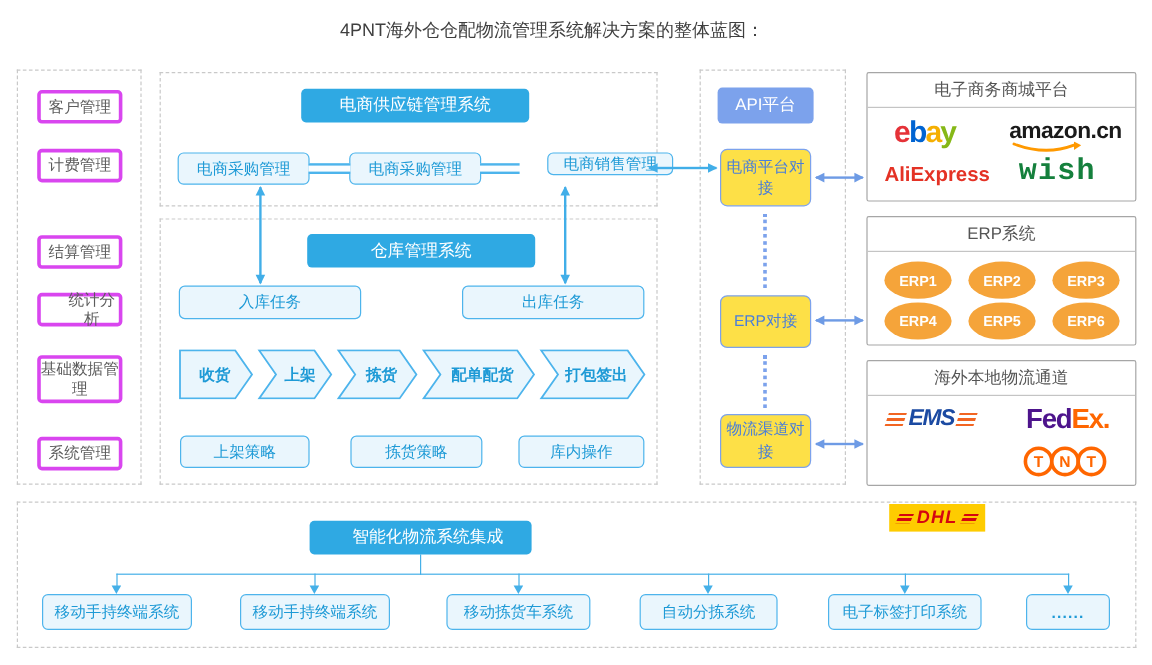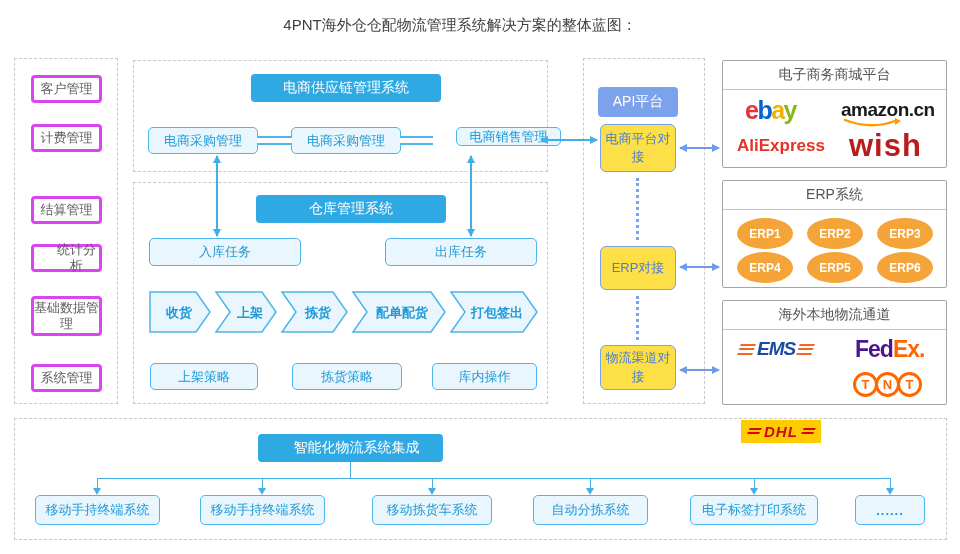--- a/index.html
+++ b/index.html
@@ -68,21 +68,21 @@
     border-left: 4px solid transparent; border-right: 4px solid transparent;
     border-top: 7px solid #45b0e8; }
 
   
   .logo { position: absolute; display: flex; align-items: center; }
   .ebay { font-size: 25px; font-weight: bold; letter-spacing: -1.5px; }
   .ebay-e { color: #e53238; } .ebay-b { color: #0064d2; } .ebay-a { color: #f5af02; } .ebay-y { color: #86b817; }
   .amazon { font-size: 19px; font-weight: bold; color: #1a1a1a; position: relative; letter-spacing: -0.5px; }
   .amazon svg { position: absolute; left: 2px; bottom: -7px; }
   .aliexpress { font-size: 17px; font-weight: 600; color: #e43225; }
-  .wish { font-size: 31px; font-weight: bold; color: #b91c1c; letter-spacing: 1px; }
+  .wish { font-size: 25px; font-weight: bold; color: #15803d; letter-spacing: 1px; font-family: Liberation Mono, monospace; }
 
   .ems-txt { color: #1b4aa2; font-weight: bold; font-style: italic; font-size: 19px; letter-spacing: -1px; padding: 0 3px; }
   .stripe { display: inline-block; width: 15px; height: 11px; transform: skewX(-18deg);
     background: repeating-linear-gradient(to bottom, #f26522 0 2px, transparent 2px 4.5px); }
   .fedex { position: relative; font-weight: bold; font-size: 23px; letter-spacing: -1px; }
   .fed { color: #4d148c; } .fex { color: #ff6600; }
   .dhl-box { background: #fecc00; padding: 3px 7px; display: flex; align-items: center; gap: 4px; margin-top: 48px; }
   .dhl-txt { color: #d40511; font-weight: bold; font-style: italic; font-size: 15px; letter-spacing: 1px; }
   .dhl-stripe { display: inline-block; width: 12px; height: 8px; transform: skewX(-25deg);
     background: repeating-linear-gradient(to bottom, #d40511 0 2px, transparent 2px 4px); }
@@ -132,21 +132,21 @@
 </svg>
 
 <div class="node" style="left:150px; top:363px; width:108px; height:27px;">上架策略</div>
 <div class="node" style="left:292px; top:363px; width:110px; height:27px;">拣货策略</div>
 <div class="node" style="left:432px; top:363px; width:105px; height:27px;">库内操作</div>
 
 <div class="dbl-v c-lblue" style="left:216px; top:156px; height:80px;"></div>
 <div class="dbl-v c-lblue" style="left:470px; top:156px; height:80px;"></div>
 
 <div class="dashed" style="left:583px; top:58px; width:122px; height:346px;"></div>
-<div class="api-hdr" style="left:598px; top:87px;  width:80px; height:30px;">API平台</div>
+<div class="api-hdr" style="left:598px; top:73px;  width:80px; height:30px;">API平台</div>
 <div class="api-node" style="left:600px; top:124px; width:76px; height:48px;">电商平台对接</div>
 <div class="api-node" style="left:600px; top:246px; width:76px; height:44px;">ERP对接</div>
 <div class="api-node" style="left:600px; top:345px; width:76px; height:45px;">物流渠道对接</div>
 <div class="dots-v" style="left:636px; top:178px; height:62px;"></div>
 <div class="dots-v" style="left:636px; top:296px; height:44px;"></div>
 
 <div class="dbl-h c-lblue" style="left:541px; top:139px; width:56px;"></div>
 <div class="dbl-h c-peri" style="left:680px; top:147px; width:39px;"></div>
 <div class="dbl-h c-peri" style="left:680px; top:266px; width:39px;"></div>
 <div class="dbl-h c-peri" style="left:680px; top:369px; width:39px;"></div>

